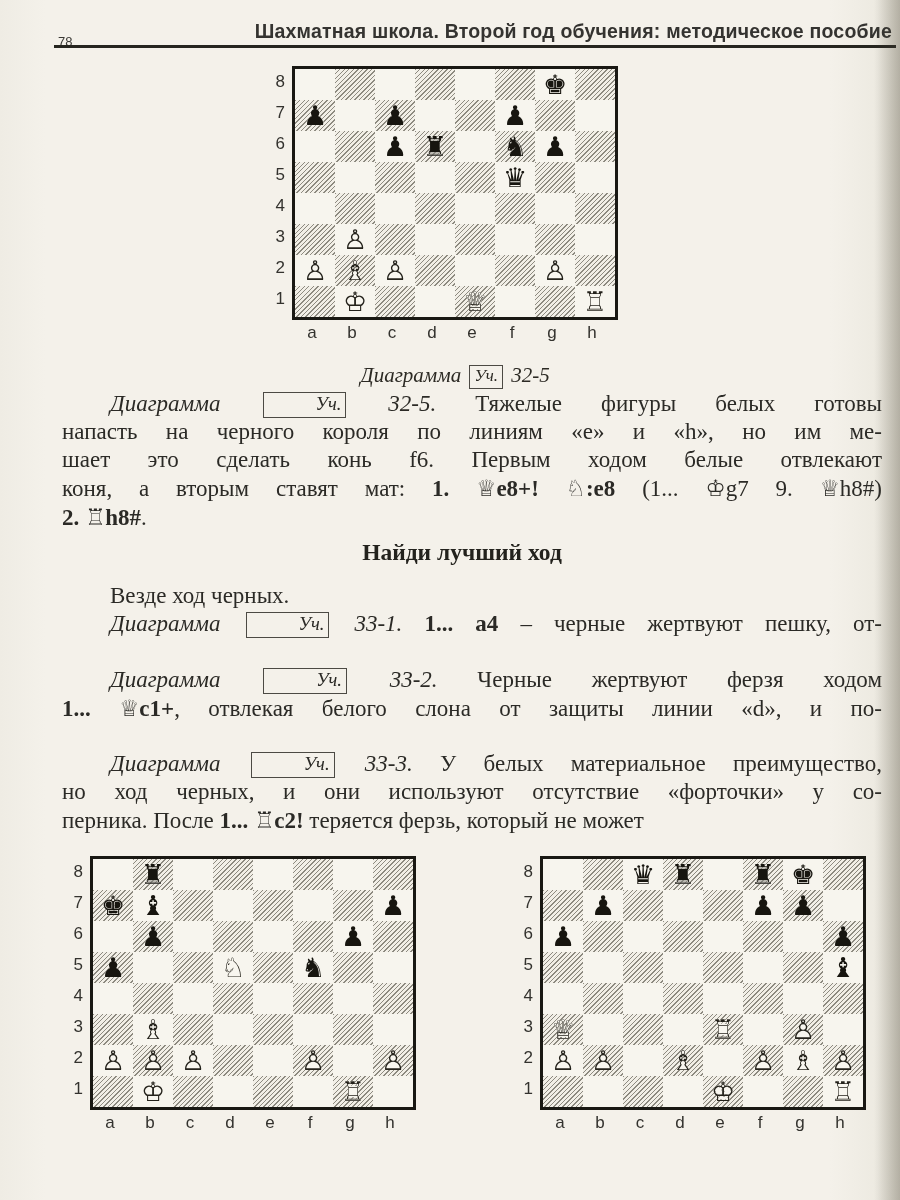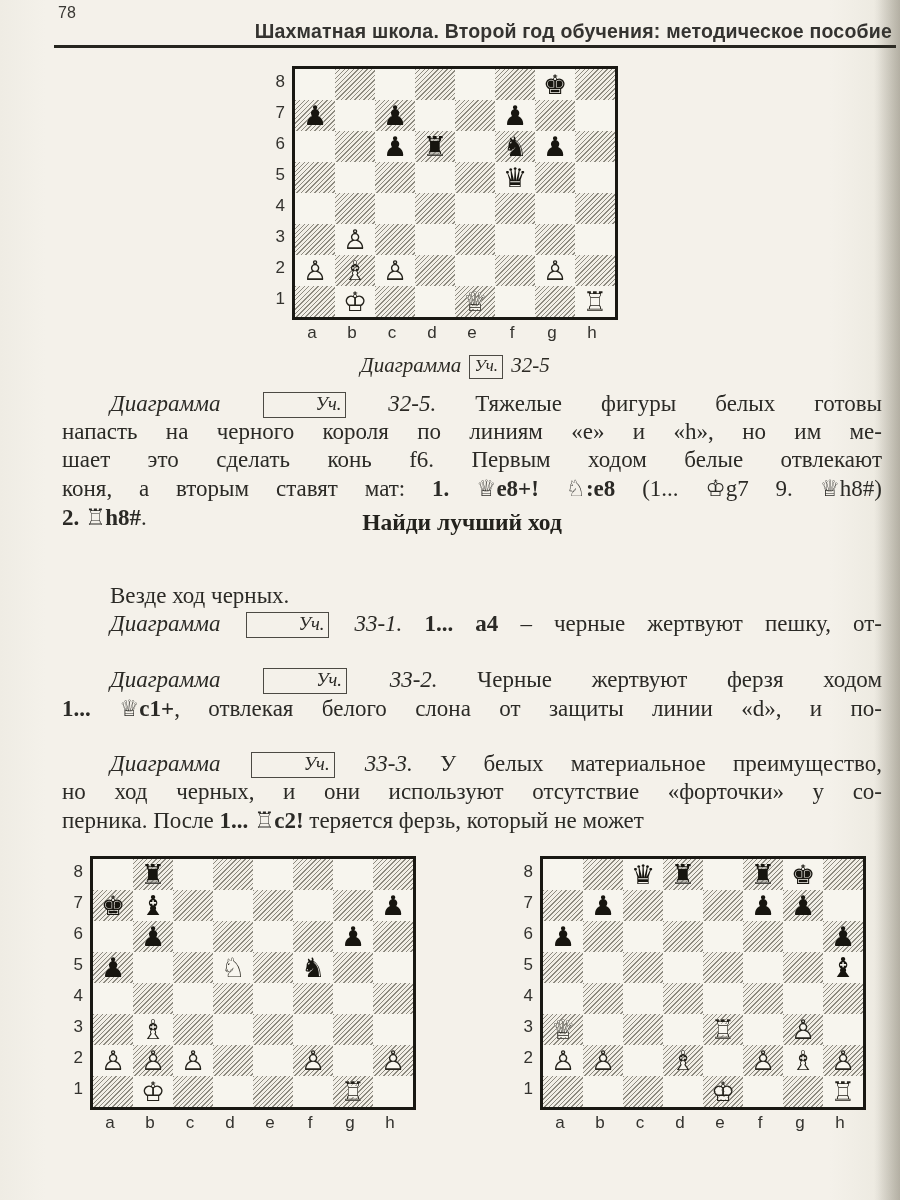--- a/index.html
+++ b/index.html
@@ -7,22 +7,22 @@
     width:900px;height:1200px;position:relative;overflow:hidden;
     background:#f2efe7;
     font-family:"Liberation Serif",serif;color:#2b2a26;
   }
   .page{position:absolute;inset:0;
     background:linear-gradient(to right,#efece4 0px,#f4f1ea 45px,#f4f1ea 830px,#edeae1 878px,#dcd8cb 900px);}
   .edge-shadow{position:absolute;top:0;right:0;width:26px;height:100%;
     background:linear-gradient(to right,rgba(90,85,75,0),rgba(75,70,60,0.28));}
 
   
-  .pagenum{position:absolute;left:58px;top:4px;font-family:"Liberation Sans",sans-serif;
-    font-size:16px;color:#3a3834;}
+  .pagenum{position:absolute;left:58px;top:34px;font-family:"Liberation Sans",sans-serif;
+    font-size:13px;color:#3a3834;}
   .htitle{position:absolute;right:8px;top:20px;font-family:"Liberation Sans",sans-serif;
     font-size:19.5px;font-weight:700;color:#343330;letter-spacing:0.2px;white-space:nowrap;}
   .hrule{position:absolute;left:54px;right:4px;top:45px;height:2.5px;background:#26251f;}
 
   
   .diagram{position:absolute;}
   .dwrap{display:flex;}
   .ranks{width:24px;display:flex;flex-direction:column;align-items:flex-end;
     padding-right:7px;box-sizing:border-box;
     font-family:"Liberation Sans",sans-serif;font-size:17px;color:#33322e;}
@@ -33,21 +33,21 @@
   .sq > *{grid-area:1/1;}
   .sq.light{background:#f7f5ee;}
   .sq.dark{background:repeating-linear-gradient(135deg,#8d8a80 0px,#8d8a80 1px,#f2efe7 1px,#f2efe7 3.2px);}
   .piece{font-family:"DejaVu Sans",sans-serif;font-size:27px;line-height:1;}
   .piece.bp{color:#17150f;text-shadow:0 0 2px rgba(247,245,238,0.85);}
   .piece.under{color:#f8f6ef;}
   .piece.over{color:#24221b;}
   .files{display:flex;margin-left:24px;margin-top:3px;
     font-family:"Liberation Sans",sans-serif;font-size:17px;color:#33322e;}
   .files div{width:40px;text-align:center;}
-  .caption{margin-left:24px;width:326px;margin-top:10px;text-align:center;
+  .caption{margin-left:24px;width:326px;margin-top:20px;text-align:center;
     font-style:italic;font-size:21px;color:#2c2a24;white-space:nowrap;}
 
   
   .para{position:absolute;left:62px;width:820px;}
   .tline{font-size:23px;line-height:28px;text-align:justify;text-align-last:justify;white-space:normal;}
   .tline.tlast{text-align-last:left;}
   .tline.tind{text-indent:48px;}
   .seg-i{font-style:italic;}
   .seg-b{font-weight:700;}
   .seg-f{font-family:"DejaVu Sans",sans-serif;font-size:0.98em;}
@@ -199,21 +199,21 @@
     <div class="caption"><span class="seg-i">Диаграмма </span><span class="seg-box">Уч.</span><span class="seg-i"> 32-5</span></div>
   </div>
 
   <div class="para" style="top:390px;">
       <div class="tline tind"><span class="seg-i">Диаграмма </span><span class="seg-box">Уч.</span><span class="seg-i"> 32-5.</span><span class="seg-r"> Тяжелые фигуры белых готовы</span></div>
       <div class="tline"><span class="seg-r">напасть на черного короля по линиям «е» и «h», но им ме-</span></div>
       <div class="tline"><span class="seg-r">шает это сделать конь f6. Первым ходом белые отвлекают</span></div>
       <div class="tline"><span class="seg-r">коня, а вторым ставят мат: </span><span class="seg-b">1. </span><span class="seg-f">♕</span><span class="seg-b">e8+! </span><span class="seg-f">♘</span><span class="seg-b">:e8</span><span class="seg-r"> (1... </span><span class="seg-f">♔</span><span class="seg-r">g7 9. </span><span class="seg-f">♕</span><span class="seg-r">h8#)</span></div>
       <div class="tline tlast"><span class="seg-b">2. </span><span class="seg-f">♖</span><span class="seg-b">h8#</span><span class="seg-r">.</span></div>
     </div>
-  <h2 class="heading" style="top:509px;margin:0;text-align:center;">Найди лучший ход</h2>
+  <h2 class="heading" style="top:539px;margin:0;text-align:center;">Найди лучший ход</h2>
   <div class="para" style="top:582px;">
       <div class="tline tlast tind"><span class="seg-r">Везде ход черных.</span></div>
     </div>
   <div class="para" style="top:610px;">
       <div class="tline tind"><span class="seg-i">Диаграмма </span><span class="seg-box">Уч.</span><span class="seg-i"> 33-1.</span><span class="seg-b"> </span><span class="seg-b">1... a4</span><span class="seg-r"> – черные жертвуют пешку, от-</span></div>
     </div>
   <div class="para" style="top:666px;">
       <div class="tline tind"><span class="seg-i">Диаграмма </span><span class="seg-box">Уч.</span><span class="seg-i"> 33-2.</span><span class="seg-r"> Черные жертвуют ферзя ходом</span></div>
       <div class="tline"><span class="seg-b">1... </span><span class="seg-f">♕</span><span class="seg-b">c1+</span><span class="seg-r">, отвлекая белого слона от защиты линии «d», и по-</span></div>
     </div>

